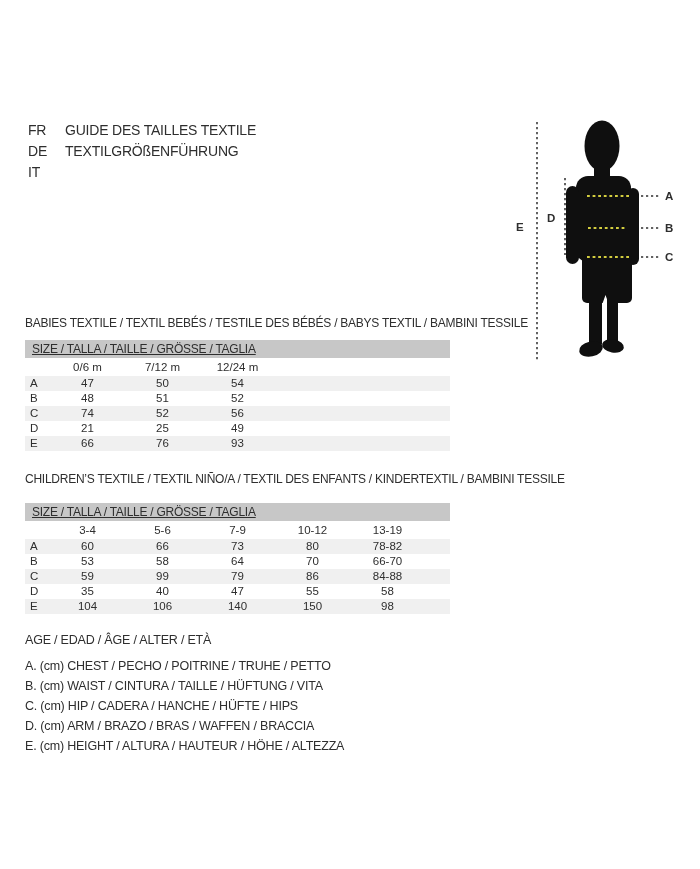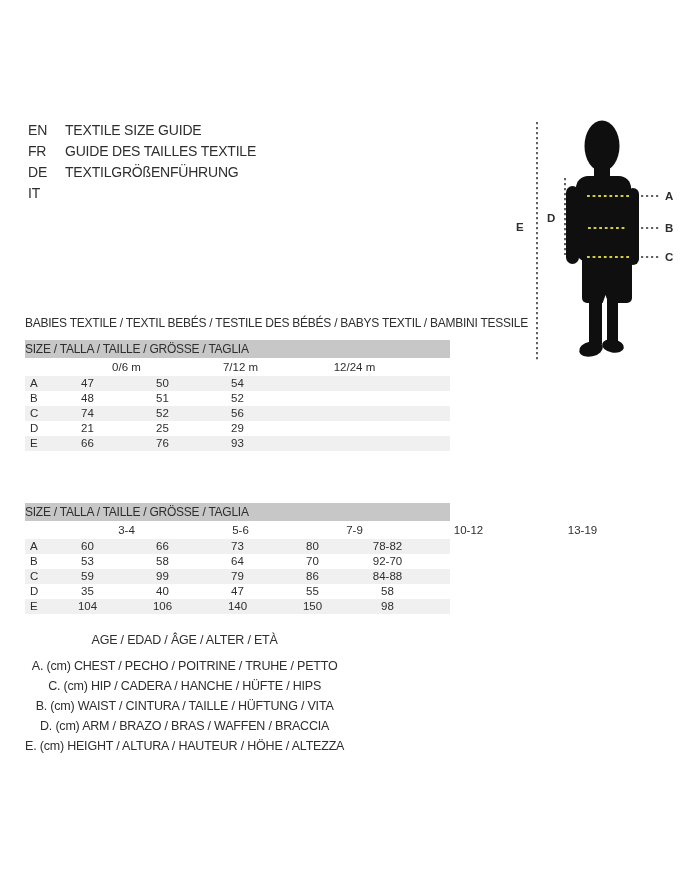--- a/index.html
+++ b/index.html
@@ -29,42 +29,38 @@
 
   
   .section-title { position: absolute; left: 25px; font-size: 12px; letter-spacing: -0.25px; white-space: nowrap; }
   #babies-title { top: 316px; text-align: center; }
   #children-title { top: 472px; }
 
   
   .size-table { position: absolute; left: 25px; width: 425px; }
   #babies-table { top: 340px; }
   #children-table { top: 503px; }
-  .band { height: 18px; background: #c7c7c7; font-size: 12px; line-height: 18px; padding-left: 0; letter-spacing: -0.25px; white-space: nowrap; }
-  .cols-row { display: flex; height: 17px; font-size: 11.5px; line-height: 17px; margin-top: 1px; gap: 39px; }
+  .band { height: 18px; background: #c7c7c7; font-size: 12px; line-height: 18px; padding-left: 7px; letter-spacing: -0.25px; white-space: nowrap; text-decoration: underline; }
+  .cols-row { display: flex; height: 17px; font-size: 11.5px; line-height: 17px; margin-top: 1px; }
   .t-row { display: flex; height: 15px; font-size: 11.5px; line-height: 15px; }
   .t-row.stripe { background: #f0f0f0; }
   .t-label { flex: 0 0 25px; padding-left: 5px; box-sizing: border-box; }
   .t-cell { flex: 0 0 75px; text-align: center; }
 
   
-  .legend { position: absolute; left: 25px; top: 633px; font-size: 12.5px; letter-spacing: -0.2px; text-align: center; }
+  .legend { position: absolute; left: 25px; top: 633px; font-size: 12.5px; letter-spacing: -0.2px; }
   .legend-age { line-height: 15px; margin-bottom: 8px; white-space: nowrap; }
   .legend-item { line-height: 20px; white-space: nowrap; }
 </style>
 </head>
 <body>
 
 <div class="page">
 
   <div class="lang-block">
-    <div class="lang-row">
-      <span class="lang-code">EN</span>
-      <span class="lang-label">TEXTILE SIZE GUIDE</span>
-    </div>
     <div class="lang-row">
       <span class="lang-code">FR</span>
       <span class="lang-label">GUIDE DES TAILLES TEXTILE</span>
     </div>
     <div class="lang-row">
       <span class="lang-code">DE</span>
       <span class="lang-label">TEXTILGRÖßENFÜHRUNG</span>
     </div>
     <div class="lang-row">
       <span class="lang-code">IT</span>
@@ -128,30 +124,31 @@
     <div class="t-row stripe">
       <span class="t-label">C</span>
       <span class="t-cell">74</span>
       <span class="t-cell">52</span>
       <span class="t-cell">56</span>
     </div>
     <div class="t-row">
       <span class="t-label">D</span>
       <span class="t-cell">21</span>
       <span class="t-cell">25</span>
-      <span class="t-cell">29</span>
+      <span class="t-cell">49</span>
     </div>
     <div class="t-row stripe">
       <span class="t-label">E</span>
       <span class="t-cell">66</span>
       <span class="t-cell">76</span>
       <span class="t-cell">93</span>
     </div>
   </div>
 
+  <div class="section-title" id="children-title">CHILDREN’S TEXTILE / TEXTIL NIÑO/A / TEXTIL DES ENFANTS / KINDERTEXTIL / BAMBINI TESSILE</div>
   <div class="size-table" id="children-table">
     <div class="band">SIZE / TALLA / TAILLE / GRÖSSE / TAGLIA</div>
     <div class="cols-row">
       <span class="t-label"></span>
       <span class="t-cell">3-4</span>
       <span class="t-cell">5-6</span>
       <span class="t-cell">7-9</span>
       <span class="t-cell">10-12</span>
       <span class="t-cell">13-19</span>
     </div>
@@ -162,21 +159,21 @@
       <span class="t-cell">73</span>
       <span class="t-cell">80</span>
       <span class="t-cell">78-82</span>
     </div>
     <div class="t-row">
       <span class="t-label">B</span>
       <span class="t-cell">53</span>
       <span class="t-cell">58</span>
       <span class="t-cell">64</span>
       <span class="t-cell">70</span>
-      <span class="t-cell">92-70</span>
+      <span class="t-cell">66-70</span>
     </div>
     <div class="t-row stripe">
       <span class="t-label">C</span>
       <span class="t-cell">59</span>
       <span class="t-cell">99</span>
       <span class="t-cell">79</span>
       <span class="t-cell">86</span>
       <span class="t-cell">84-88</span>
     </div>
     <div class="t-row">
@@ -193,19 +190,19 @@
       <span class="t-cell">106</span>
       <span class="t-cell">140</span>
       <span class="t-cell">150</span>
       <span class="t-cell">98</span>
     </div>
   </div>
 
   <div class="legend">
     <div class="legend-age">AGE / EDAD / ÂGE / ALTER / ETÀ</div>
     <div class="legend-item">A. (cm) CHEST / PECHO / POITRINE / TRUHE / PETTO</div>
+    <div class="legend-item">B. (cm) WAIST / CINTURA / TAILLE / HÜFTUNG / VITA</div>
     <div class="legend-item">C. (cm) HIP / CADERA / HANCHE / HÜFTE / HIPS</div>
-    <div class="legend-item">B. (cm) WAIST / CINTURA / TAILLE / HÜFTUNG / VITA</div>
     <div class="legend-item">D. (cm) ARM / BRAZO / BRAS / WAFFEN / BRACCIA</div>
     <div class="legend-item">E. (cm) HEIGHT / ALTURA / HAUTEUR / HÖHE / ALTEZZA</div>
   </div>
 
 </div>
 
 </body></html>

